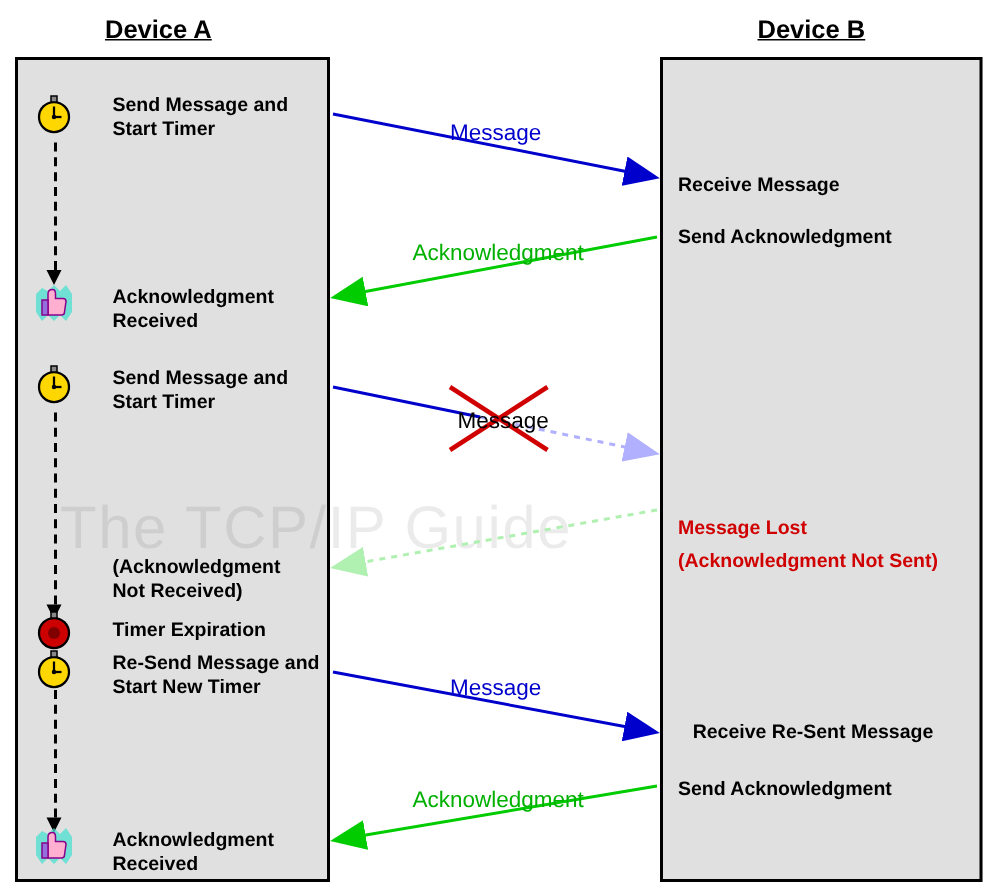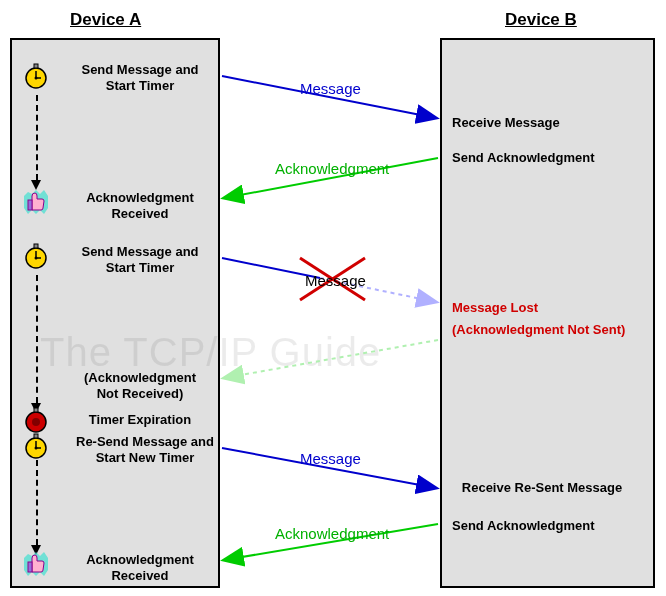--- a/index.html
+++ b/index.html
@@ -22,23 +22,23 @@
     position: absolute;
     background: #e0e0e0;
     border: 2px solid #000;
   }
   .step {
     position: absolute;
     font-weight: bold;
     font-size: 13px;
     line-height: 1.2;
   }
-  .step-a { text-align: center; }
+  .step-a { text-align: left; }
   .step-b { text-align: left; }
-  .red-text { color: #d00000; font-weight: bold; }
+  .red-text { color: #d00000; font-weight: bold; margin-top: 44px; }
   .watermark {
     position: absolute;
     font-size: 40px;
     font-weight: normal;
     color: rgba(0,0,0,0.08);
     font-family: Arial, sans-serif;
     letter-spacing: 1px;
     white-space: nowrap;
   }
   .timeline {

